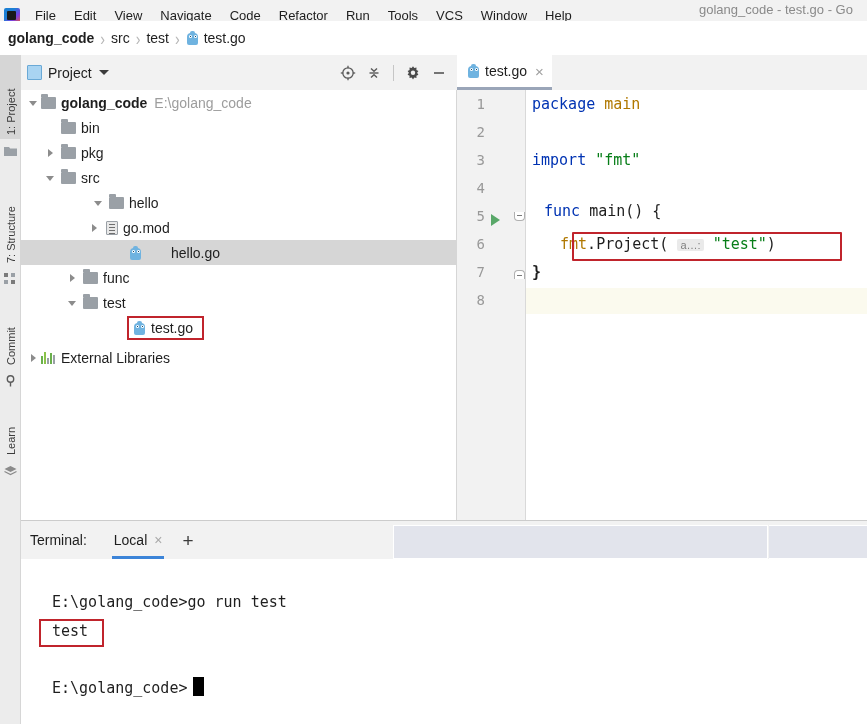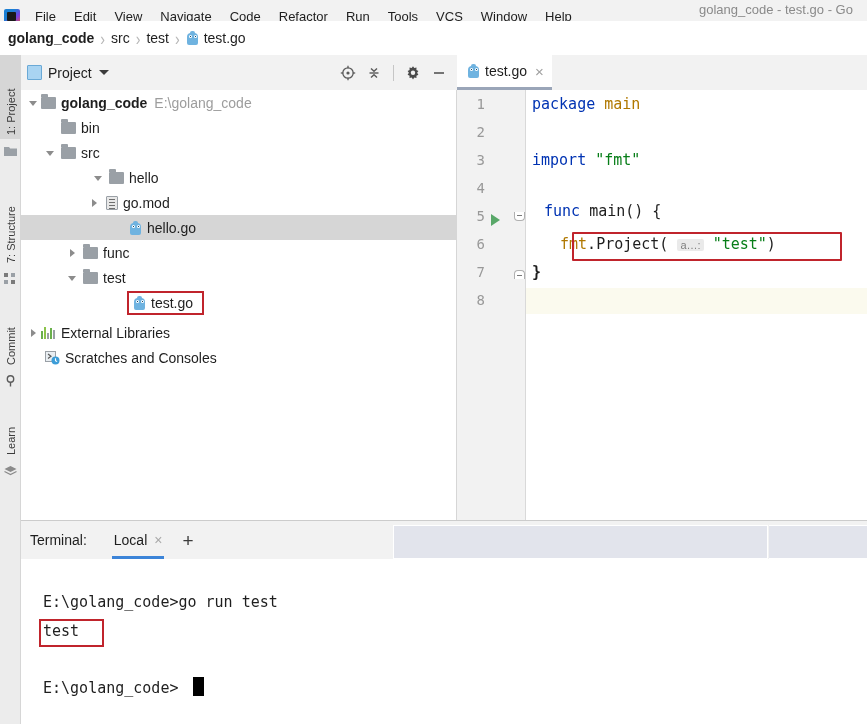--- a/index.html
+++ b/index.html
@@ -7,21 +7,21 @@
     width: 867px; height: 724px;
     font-family: "Liberation Sans", sans-serif;
     background: #ffffff;
     overflow: hidden;
   }
   #app { position: relative; width: 867px; height: 724px; }
 
   
   .menubar {
     position: absolute; left: 0; top: 0; width: 867px; height: 36px;
-    background: #f2f2f2; border-bottom: 3px solid #a3a3a3;
+    background: #f2f2f2; border-bottom: 5px solid #a3a3a3;
     display: flex; align-items: center;
   }
   .app-logo {
     width: 16px; height: 16px; margin: 0 6px 0 4px; flex: none;
     position: relative; border-radius: 2px; overflow: hidden;
     background: linear-gradient(135deg,#1b7fd4 0%,#1b7fd4 35%,#7b3fe4 65%,#f05a28 100%);
   }
   .app-logo::after {
     content: ""; position: absolute; left: 3px; top: 3px; width: 9px; height: 9px;
     background: #1a1a1a; border-radius: 1px;
@@ -251,21 +251,21 @@
   }
   .term-panel-b {
     position: absolute; left: 769px; top: 525px; width: 98px; height: 34px;
     background: #e2e4ec; border-top: 1px solid #ffffff; border-bottom: 1px solid #ffffff;
   }
   .term-body {
     position: absolute; left: 21px; top: 559px; width: 846px; height: 165px;
     background: #ffffff; overflow: hidden;
   }
   .term-line {
-    position: absolute; left: 22px; white-space: pre;
+    position: absolute; left: 31px; white-space: pre;
     font-family: "DejaVu Sans Mono", monospace; font-size: 15px; color: #1e1e1e;
   }
   .term-hl {
     position: absolute; border: 2px solid #c0242c;
   }
   .term-cursor {
     position: absolute; width: 11px; height: 19px; background: #000000;
   }
 </style>
 </head>
@@ -389,40 +389,45 @@
       <span class="folder"></span>
       <span style="font-weight:bold;">golang_code</span>
       <span class="path-label">E:\golang_code</span>
     </div>
 
     <div class="row" style="padding-left:40px;text-align:right;">
       <span class="folder"></span>
       <span>bin</span>
     </div>
 
+    <div class="row" style="padding-left:23px;">
+      <span class="arrow r"></span>
+      <span class="folder" style="margin-left:3px;"></span>
+      <span>pkg</span>
+    </div>
 
     <div class="row" style="padding-left:23px;">
       <span class="arrow d"></span>
       <span class="folder" style="margin-left:3px;"></span>
       <span>src</span>
     </div>
 
     <div class="row" style="padding-left:71px;">
       <span class="arrow d"></span>
       <span class="folder" style="margin-left:3px;"></span>
       <span>hello</span>
     </div>
 
     <div class="row" style="padding-left:67px;">
       <span class="arrow r"></span>
       <span class="mod-icon" style="margin-left:4px;"></span>
       <span>go.mod</span>
     </div>
 
-    <div class="row sel" style="padding-left:108px;">
+    <div class="row sel" style="padding-left:108px;gap:24px;">
       <span class="go-icon">
         <span class="ear"></span>
           <span class="body"></span>
           <span class="eyeL"></span>
           <span class="eyeR"></span>
       </span>
       <span>hello.go</span>
     </div>
 
     <div class="row" style="padding-left:45px;">
@@ -454,31 +459,20 @@
       <span class="lib-icon">
         <i style="left:0; height:8px; background:#6ab04c;"></i>
         <i style="left:3px; height:12px; background:#8bc34a;"></i>
         <i style="left:6px; height:6px; background:#9aa0a6;"></i>
         <i style="left:9px; height:11px; background:#6ab04c;"></i>
         <i style="left:12px; height:9px; background:#9aa0a6;"></i>
       </span>
       <span>External Libraries</span>
     </div>
 
-    <div class="row" style="padding-left:24px;">
-      <span class="scratch-icon">
-        <svg width="15" height="14" viewBox="0 0 15 14">
-          <rect x="0.5" y="0.5" width="10" height="10" fill="#e9eef2" stroke="#9aa0a6"></rect>
-          <path d="M3 3 6 5.3 3 7.6" fill="none" stroke="#5a5a5a" stroke-width="1.2"></path>
-          <circle cx="10.5" cy="9.5" r="4" fill="#3c9dd8"></circle>
-          <path d="M10.5 7.2v2.4l1.6 1" fill="none" stroke="#ffffff" stroke-width="1.1"></path>
-        </svg>
-      </span>
-      <span>Scratches and Consoles</span>
-    </div>
   </div>
 
   <div class="editor-tabbar">
     <div class="etab">
       <span class="go-icon">
         <span class="ear"></span>
           <span class="body"></span>
           <span class="eyeL"></span>
           <span class="eyeR"></span>
       </span>

